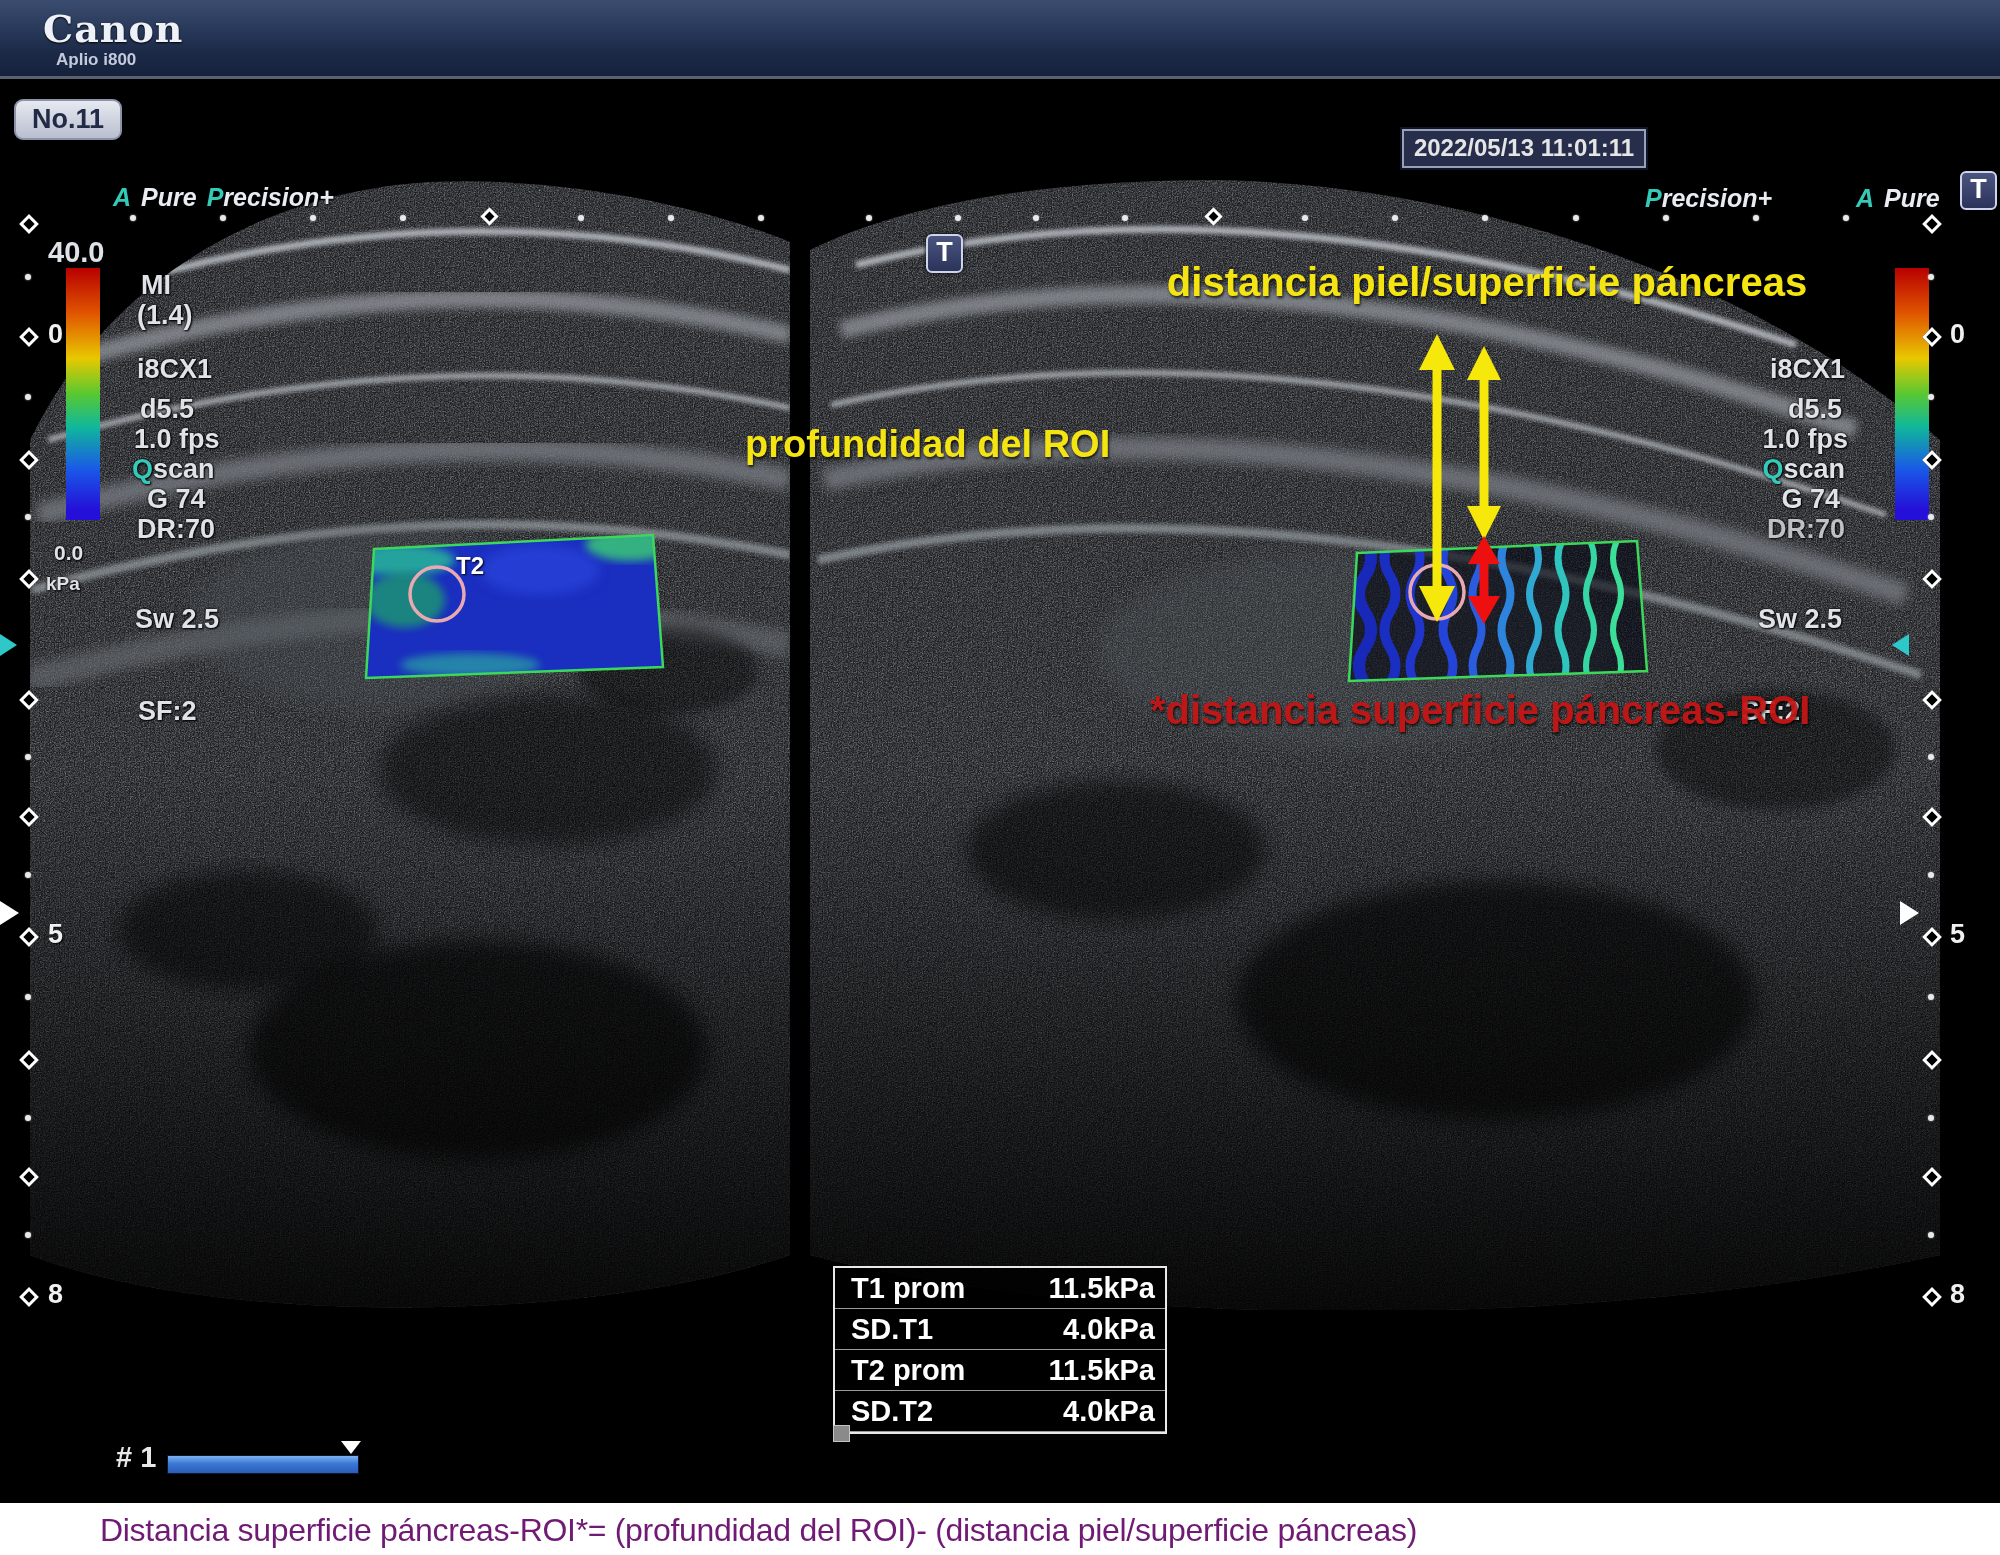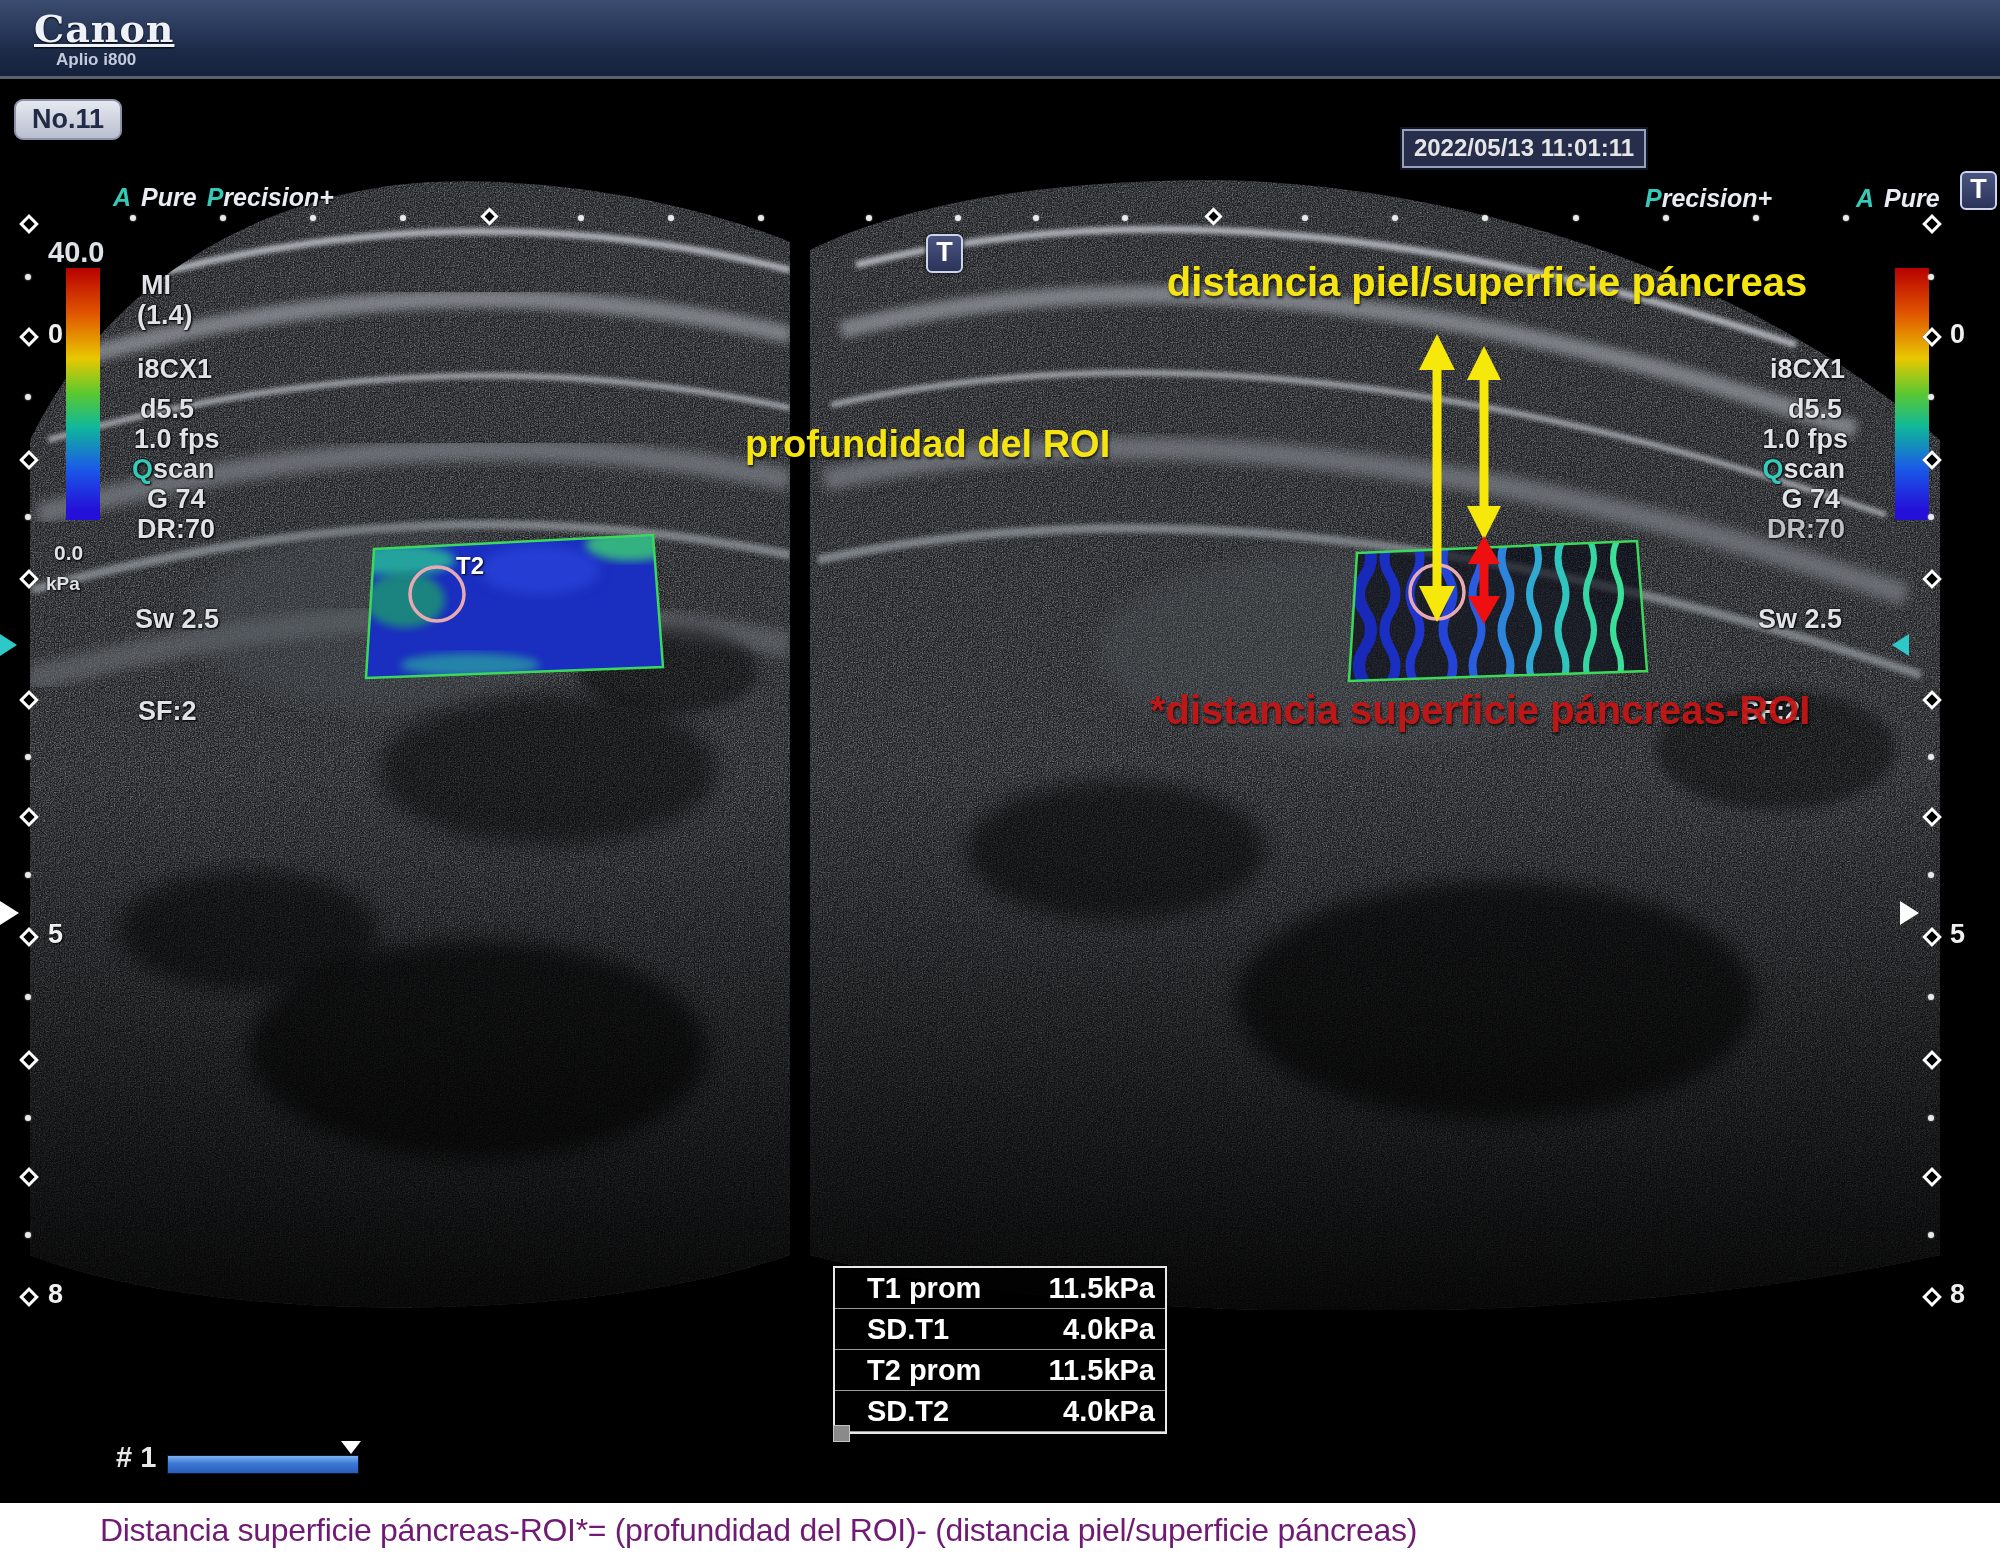--- a/index.html
+++ b/index.html
@@ -1,22 +1,22 @@
 <!DOCTYPE html>
 <html><head>
 <meta charset="utf-8">
 <style>
   html,body{margin:0;padding:0;background:#000;}
   #screen{position:relative;width:2000px;height:1555px;background:#000;overflow:hidden;
           font-family:"Liberation Sans",sans-serif;}
   
   #topbar{position:absolute;left:0;top:0;width:2000px;height:76px;z-index:8;
           background:linear-gradient(#3a4c70,#1b2947 70%,#16223c);border-bottom:3px solid #5a6272;}
-  #canon{position:absolute;left:34px;top:6px;font:bold 38px "DejaVu Serif",serif;color:#eef1f8;
-         letter-spacing:1px;text-shadow:0 1px 2px #000;text-decoration:underline;}
+  #canon{position:absolute;left:43px;top:6px;font:bold 38px "DejaVu Serif",serif;color:#eef1f8;
+         letter-spacing:1px;text-shadow:0 1px 2px #000;}
   #aplio{position:absolute;left:56px;top:50px;font:bold 17px "Liberation Sans",sans-serif;color:#c3cadb;}
   #studytitle{position:absolute;left:0;top:44px;width:2000px;text-align:center;
               font:bold 27px "Liberation Sans",sans-serif;color:#9aa4b8;}
   
   #no-badge{position:absolute;left:14px;top:99px;width:104px;height:37px;z-index:6;
             background:linear-gradient(#e6e9f0,#b9bfcf);border:2px solid #8b93a8;border-radius:9px;
             font:bold 27px/37px "Liberation Sans",sans-serif;color:#212a47;text-align:center;}
   #dt-box{position:absolute;left:1402px;top:129px;width:240px;height:35px;z-index:6;
           background:#272e4c;border:2px solid #99a1b6;box-shadow:0 0 0 2px #11152a;
           font:bold 24px/33px "Liberation Sans",sans-serif;color:#e5e5e5;text-align:center;}
@@ -55,21 +55,21 @@
   #ann-yellow2{left:745px;top:425px;color:#f4e512;font-size:38px;}
   #ann-red{left:1150px;top:690px;color:#c41616;opacity:.95;}
   #roi-t2-label{position:absolute;left:456px;top:552px;z-index:5;font:bold 24px "Liberation Sans",sans-serif;
        color:#fff;text-shadow:1px 1px 2px #000;}
   
   #mtable{position:absolute;left:833px;top:1266px;width:330px;z-index:6;background:rgba(0,0,0,.78);
           border:2px solid #e9e9e9;}
   .mrow{display:flex;justify-content:space-between;align-items:center;height:40px;
         border-bottom:1px solid #9a9a9a;font:bold 29px "Liberation Sans",sans-serif;color:#fff;}
   .mrow:last-child{border-bottom:none;}
-  .mlabel{padding-left:32px;}
+  .mlabel{padding-left:16px;}
   .mvalue{padding-right:10px;}
   #mhandle{position:absolute;left:-2px;bottom:-10px;width:15px;height:15px;background:#8a8a8a;border:1px solid #c4c4c4;}
   
   #frame-label{position:absolute;left:116px;top:1441px;z-index:6;font:bold 29px "Liberation Sans",sans-serif;color:#e8e8e8;}
   #progress{position:absolute;left:167px;top:1455px;width:190px;height:17px;z-index:6;
             background:linear-gradient(#7db2f2,#3b78d6 45%,#2a5cb8);border:1px solid #0d1830;}
   #progress-tip{position:absolute;left:341px;top:1441px;z-index:6;width:0;height:0;
             border:10px solid transparent;border-bottom:0;border-top:13px solid #fff;}
   
   #caption-band{position:absolute;left:0;top:1503px;width:2000px;height:52px;background:#fff;z-index:7;}

